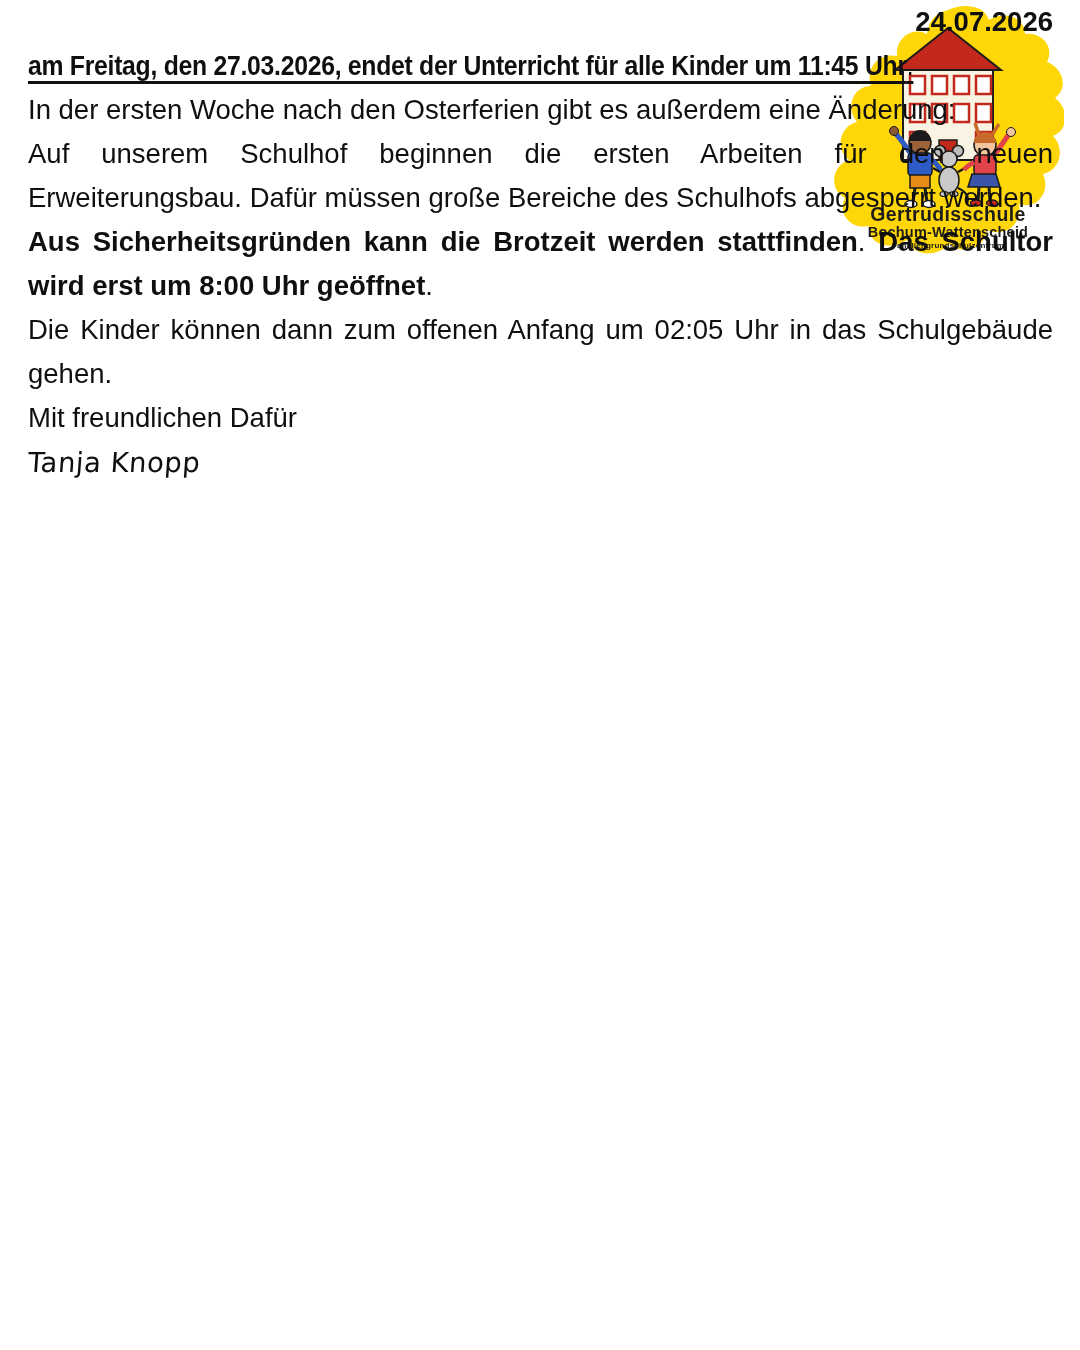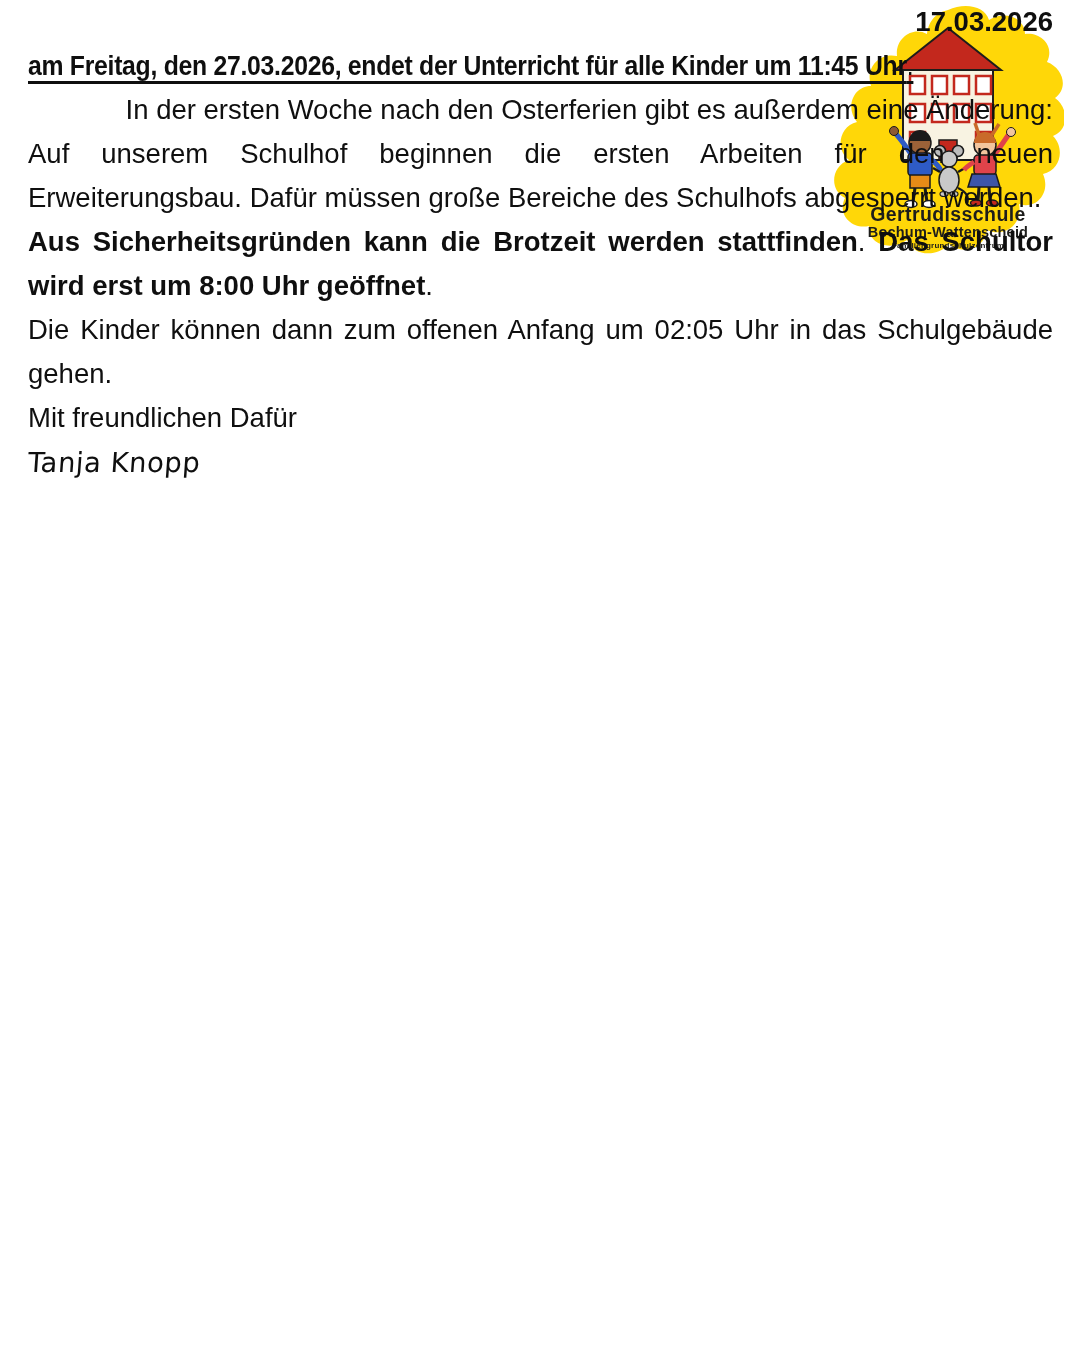--- a/index.html
+++ b/index.html
@@ -18,21 +18,21 @@
 
   .date{margin-top:330px;text-align:right;font-weight:700;font-size:28px;}
   .subject{margin-top:3px;font-weight:700;font-size:28px;}
   .salutation{margin-top:49px;}
   .announcement{
     margin-top:8px;font-weight:700;white-space:nowrap;letter-spacing:-0.3px;
     transform:scaleX(0.9);transform-origin:left center;
     text-decoration:underline;text-decoration-thickness:3px;text-underline-offset:6px;
   }
   .ann-period{font-weight:400;}
-  .p1{margin-top:59px;text-align:right;}
+  .p1{margin-top:59px;}
   .just{text-align:justify;}
   .p2{margin-top:10px;}
   .p3{margin-top:8px;font-weight:700;}
   .p3 .sep{font-weight:400;}
   .p4{margin-top:6px;}
   .p5{margin-top:8px;}
   .thanks{margin-top:7px;}
   .closing{margin-top:64px;}
   .signature{
     margin-top:33px;font-family:"DejaVu Sans",sans-serif;font-size:37px;line-height:40px;
@@ -109,21 +109,21 @@
       <ellipse cx="143" cy="201" rx="5.5" ry="3" fill="#c3281d" stroke="#1a1a1a" stroke-width="1.5"></ellipse>
       <ellipse cx="159" cy="201" rx="5.5" ry="3" fill="#c3281d" stroke="#1a1a1a" stroke-width="1.5"></ellipse>
     </g>
 
     <text class="t-title" x="115" y="219">Gertrudisschule</text>
     <text class="t-city" x="115" y="235">Bochum-Wattenscheid</text>
     <text class="t-sub" x="115" y="246">Familiengrundschulzentrum</text>
   </svg>
 
   <div class="content">
-    <p class="date">17.03.2026</p>
+    <p class="date">24.07.2026</p>
     <p class="announcement"><span>am Freitag, den 27.03.2026, endet der Unterricht für alle Kinder um 11:45 Uhr</span><span class="ann-period">.</span></p>
     <p class="p1">In der ersten Woche nach den Osterferien gibt es außerdem eine Änderung:</p>
     <p class="p2 just">Auf unserem Schulhof beginnen die ersten Arbeiten für den neuen Erweiterungsbau. Dafür müssen große Bereiche des Schulhofs abgesperrt werden.</p>
     <p class="p3 just"><span>Aus Sicherheitsgründen kann die Brotzeit werden stattfinden</span><span class="sep">. </span><span>Das Schultor wird erst um 8:00 Uhr geöffnet</span><span class="sep">.</span></p>
     <p class="p4 just">Die Kinder können dann zum offenen Anfang um 02:05 Uhr in das Schulgebäude gehen.</p>
     <p class="closing">Mit freundlichen Dafür</p>
     <p class="signature">Tanja Knopp</p>
   </div>
 </div>
 

